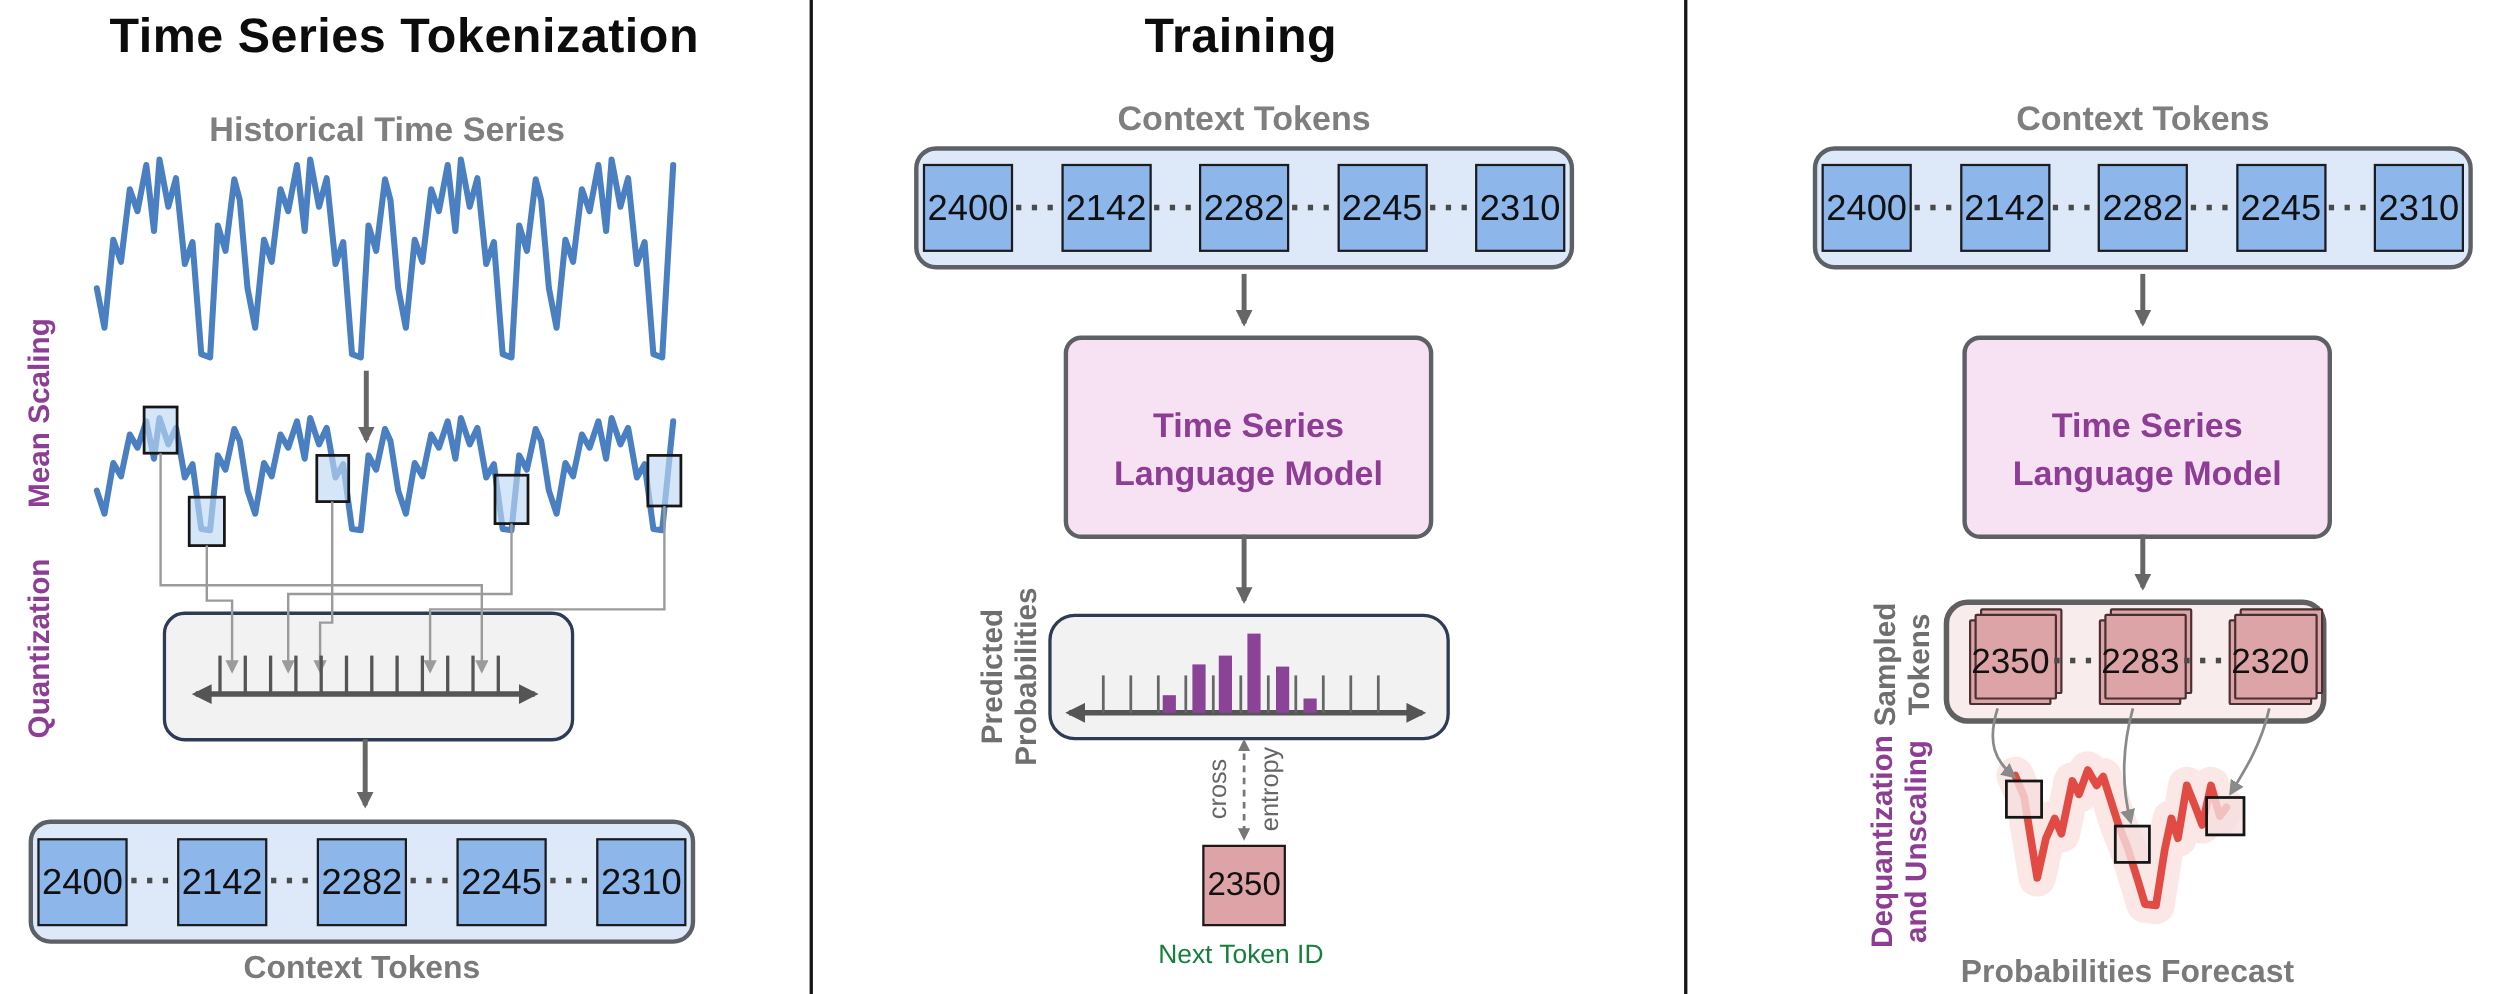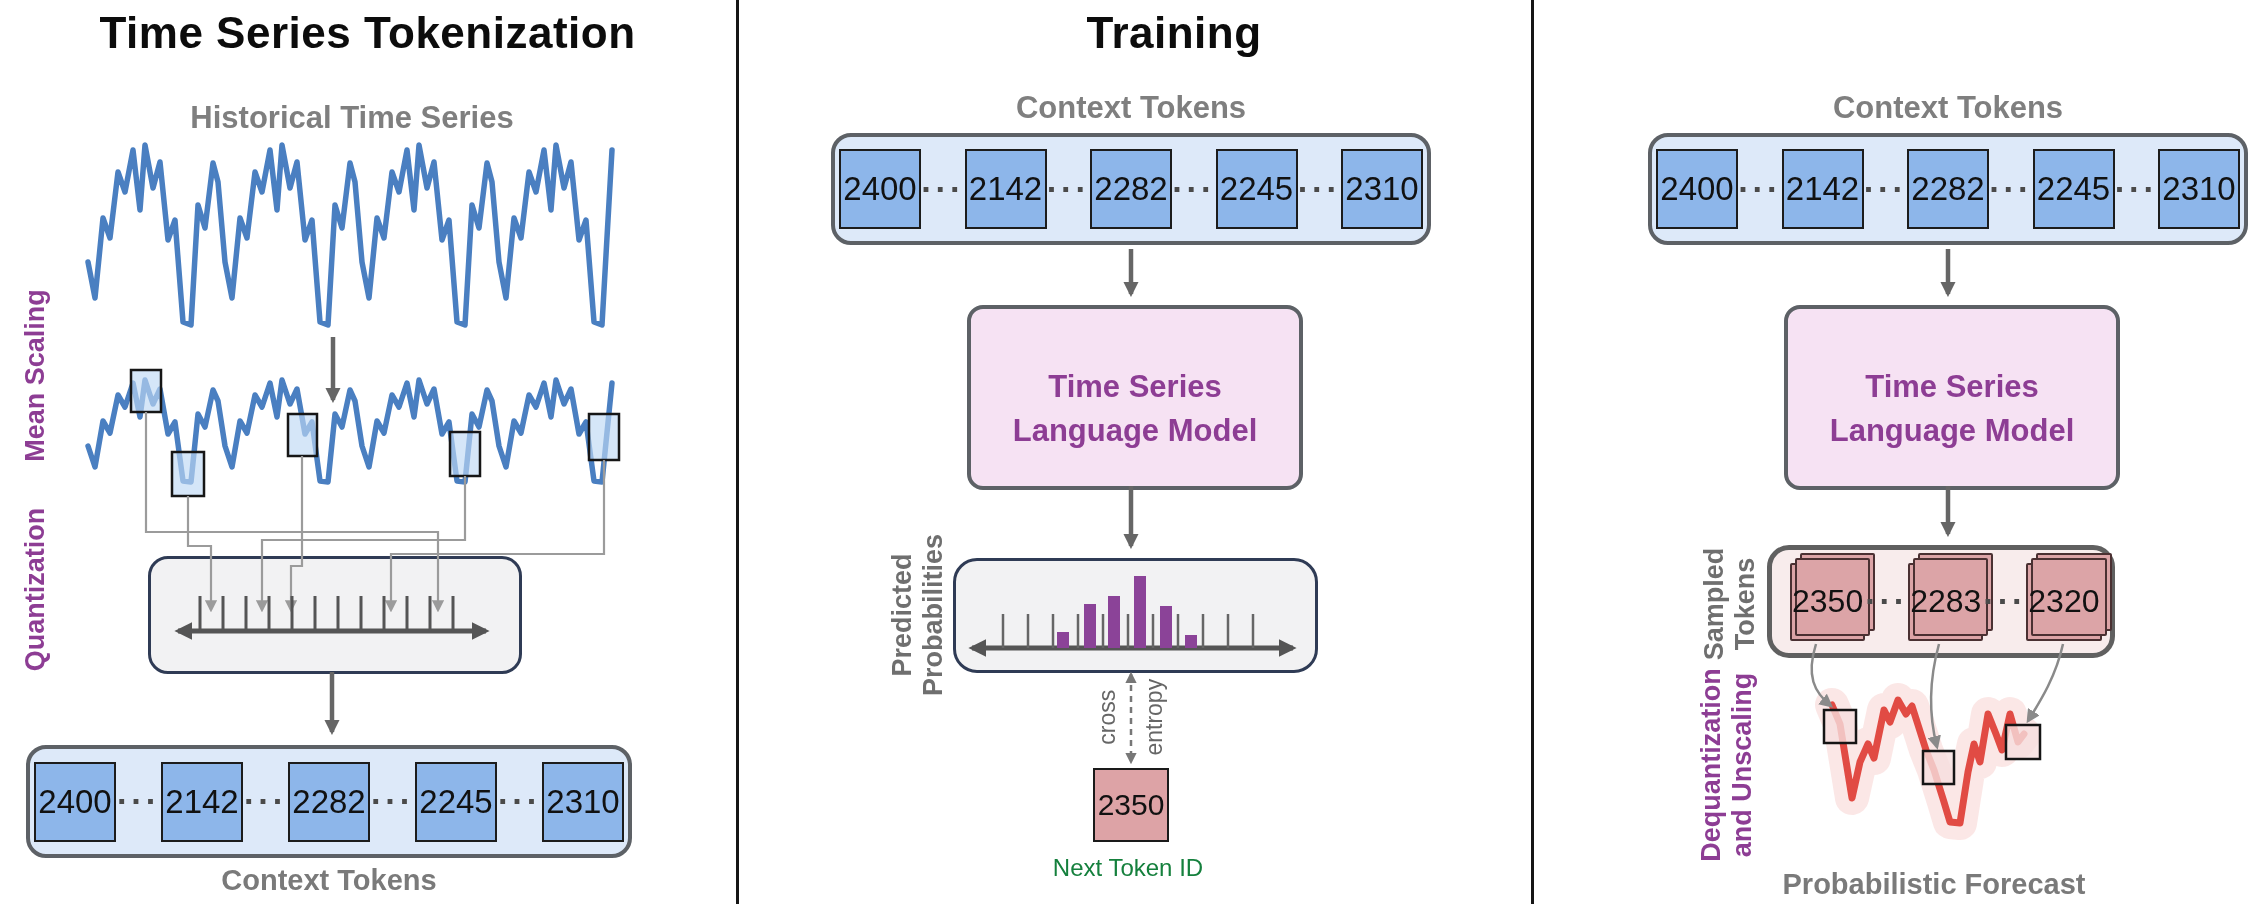--- a/index.html
+++ b/index.html
@@ -62,21 +62,21 @@
     <div class="token">2142</div>
     <span class="dots">···</span>
     <div class="token">2282</div>
     <span class="dots">···</span>
     <div class="token">2245</div>
     <span class="dots">···</span>
     <div class="token">2310</div>
   </div>
   <div class="abs caption" style="left:26px;top:864px;width:606px;">Context Tokens</div>
 
-  <div class="abs panel-title" style="left:777px;top:8px;width:794px;">Training</div>
+  <div class="abs panel-title" style="left:731px;top:8px;width:794px;">Training</div>
   <div class="abs sub" style="left:831px;top:90px;width:600px;">Context Tokens</div>
 
   <div class="abs token-container" style="left:831px;top:133px;width:600px;height:112px;">
     <div class="token">2400</div>
     <span class="dots">···</span>
     <div class="token">2142</div>
     <span class="dots">···</span>
     <div class="token">2282</div>
     <span class="dots">···</span>
     <div class="token">2245</div>
@@ -135,21 +135,21 @@
     <div class="pink-card">2283</div>
     <span class="dots">···</span>
     <div class="pink-card">2320</div>
   </div>
 
   <div class="abs rot rot-purple" style="left:1587px;top:734px;width:280px;">
     <span>Dequantization</span><br>
     <span>and Unscaling</span>
   </div>
 
-  <div class="abs caption" style="left:1634px;top:868px;width:600px;">Probabilistic Forecast</div>
+  <div class="abs caption" style="left:1634px;top:868px;width:600px;">Probabilities Forecast</div>
 
   <svg class="overlay" width="2267" height="904" viewBox="0 0 2267 904">
     <defs>
       <marker id="aGray" viewBox="0 0 10 10" refX="8" refY="5" markerWidth="3.4" markerHeight="3.4" orient="auto-start-reverse">
           <path d="M0,0L10,5L0,10z" fill="#666"></path>
         </marker>
       <marker id="aDark" viewBox="0 0 10 10" refX="8" refY="5" markerWidth="3.6" markerHeight="3.6" orient="auto-start-reverse">
           <path d="M0,0L10,5L0,10z" fill="#555"></path>
         </marker>
       <marker id="aThin" viewBox="0 0 10 10" refX="8" refY="5" markerWidth="5.5" markerHeight="5.5" orient="auto-start-reverse">

